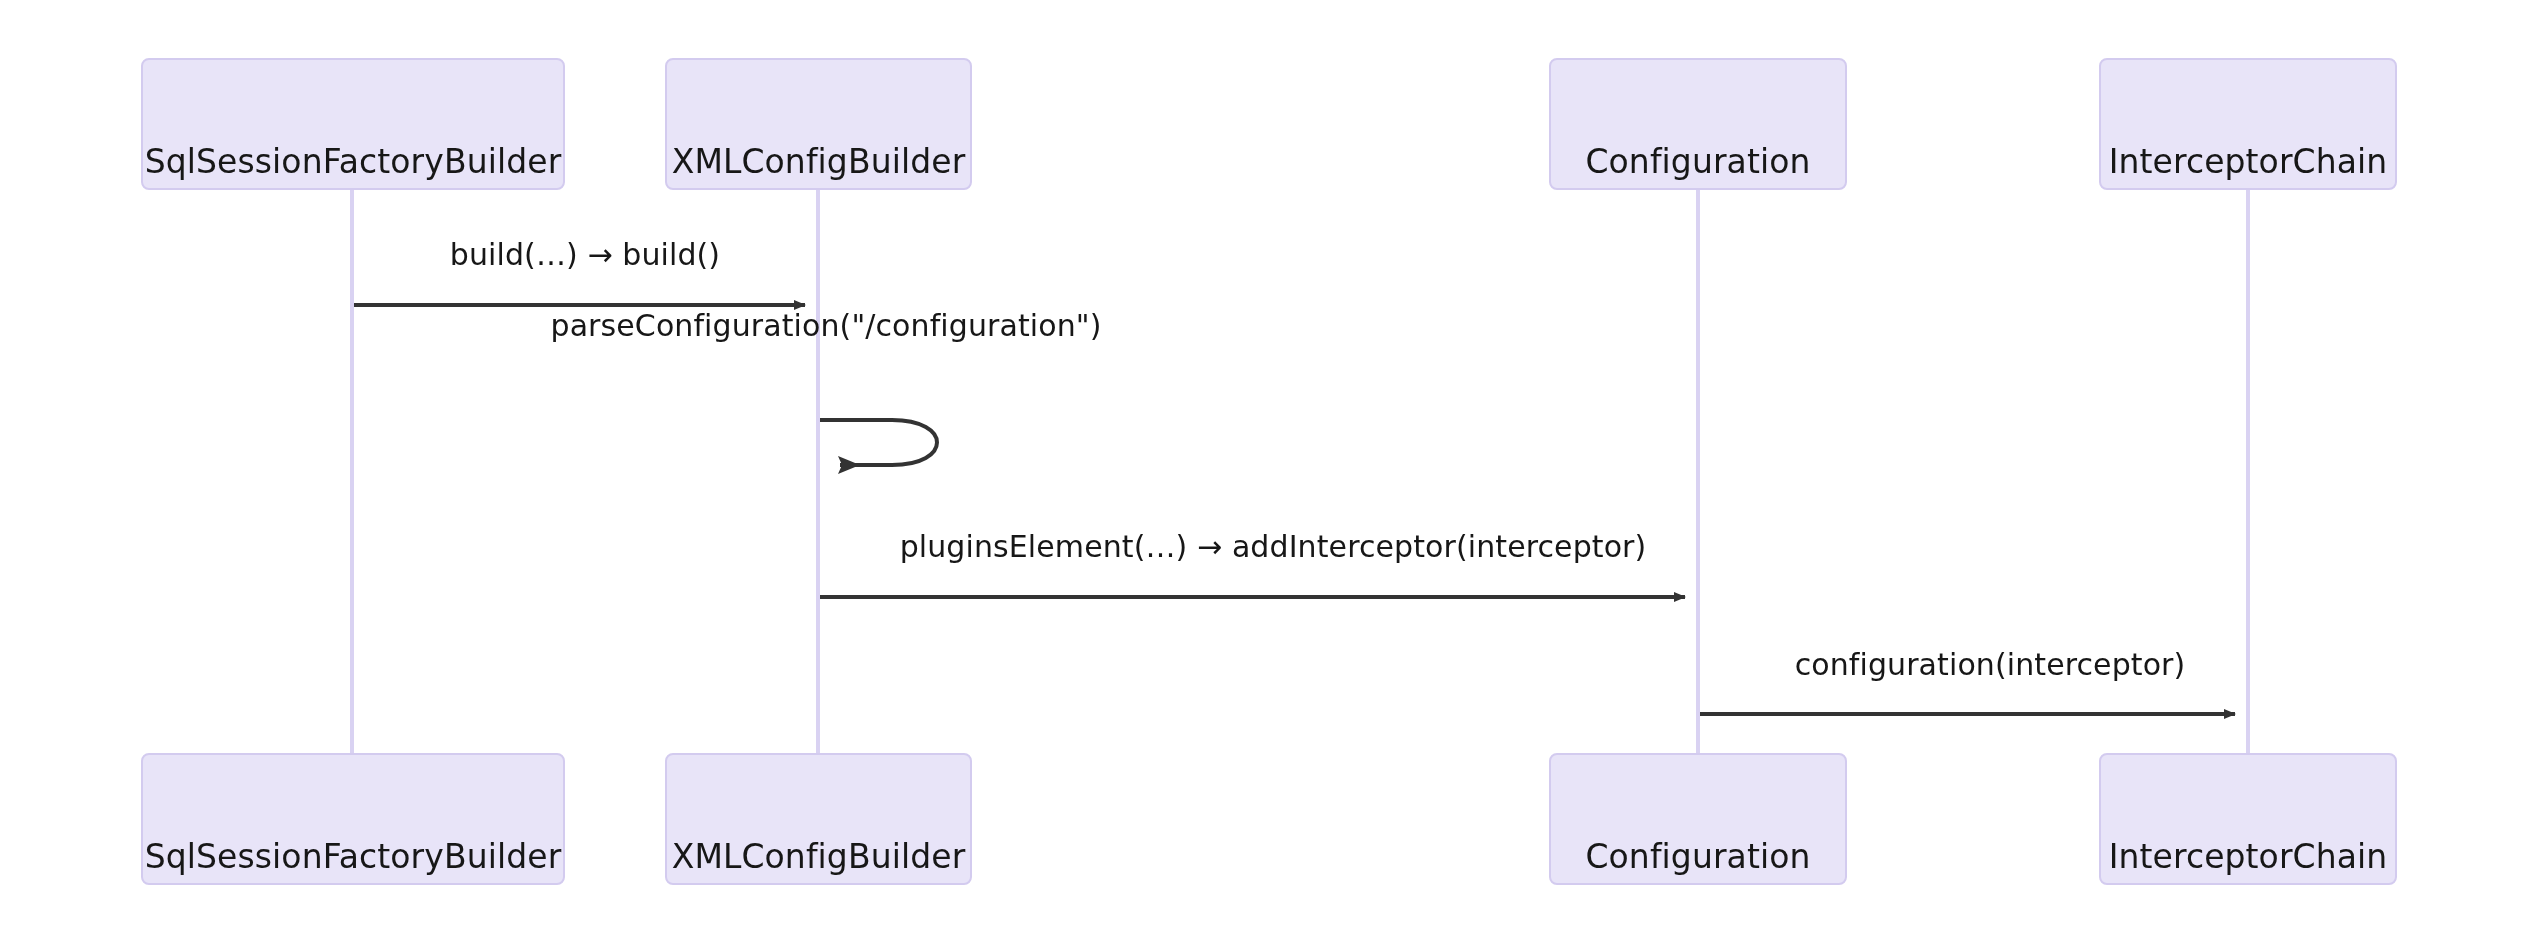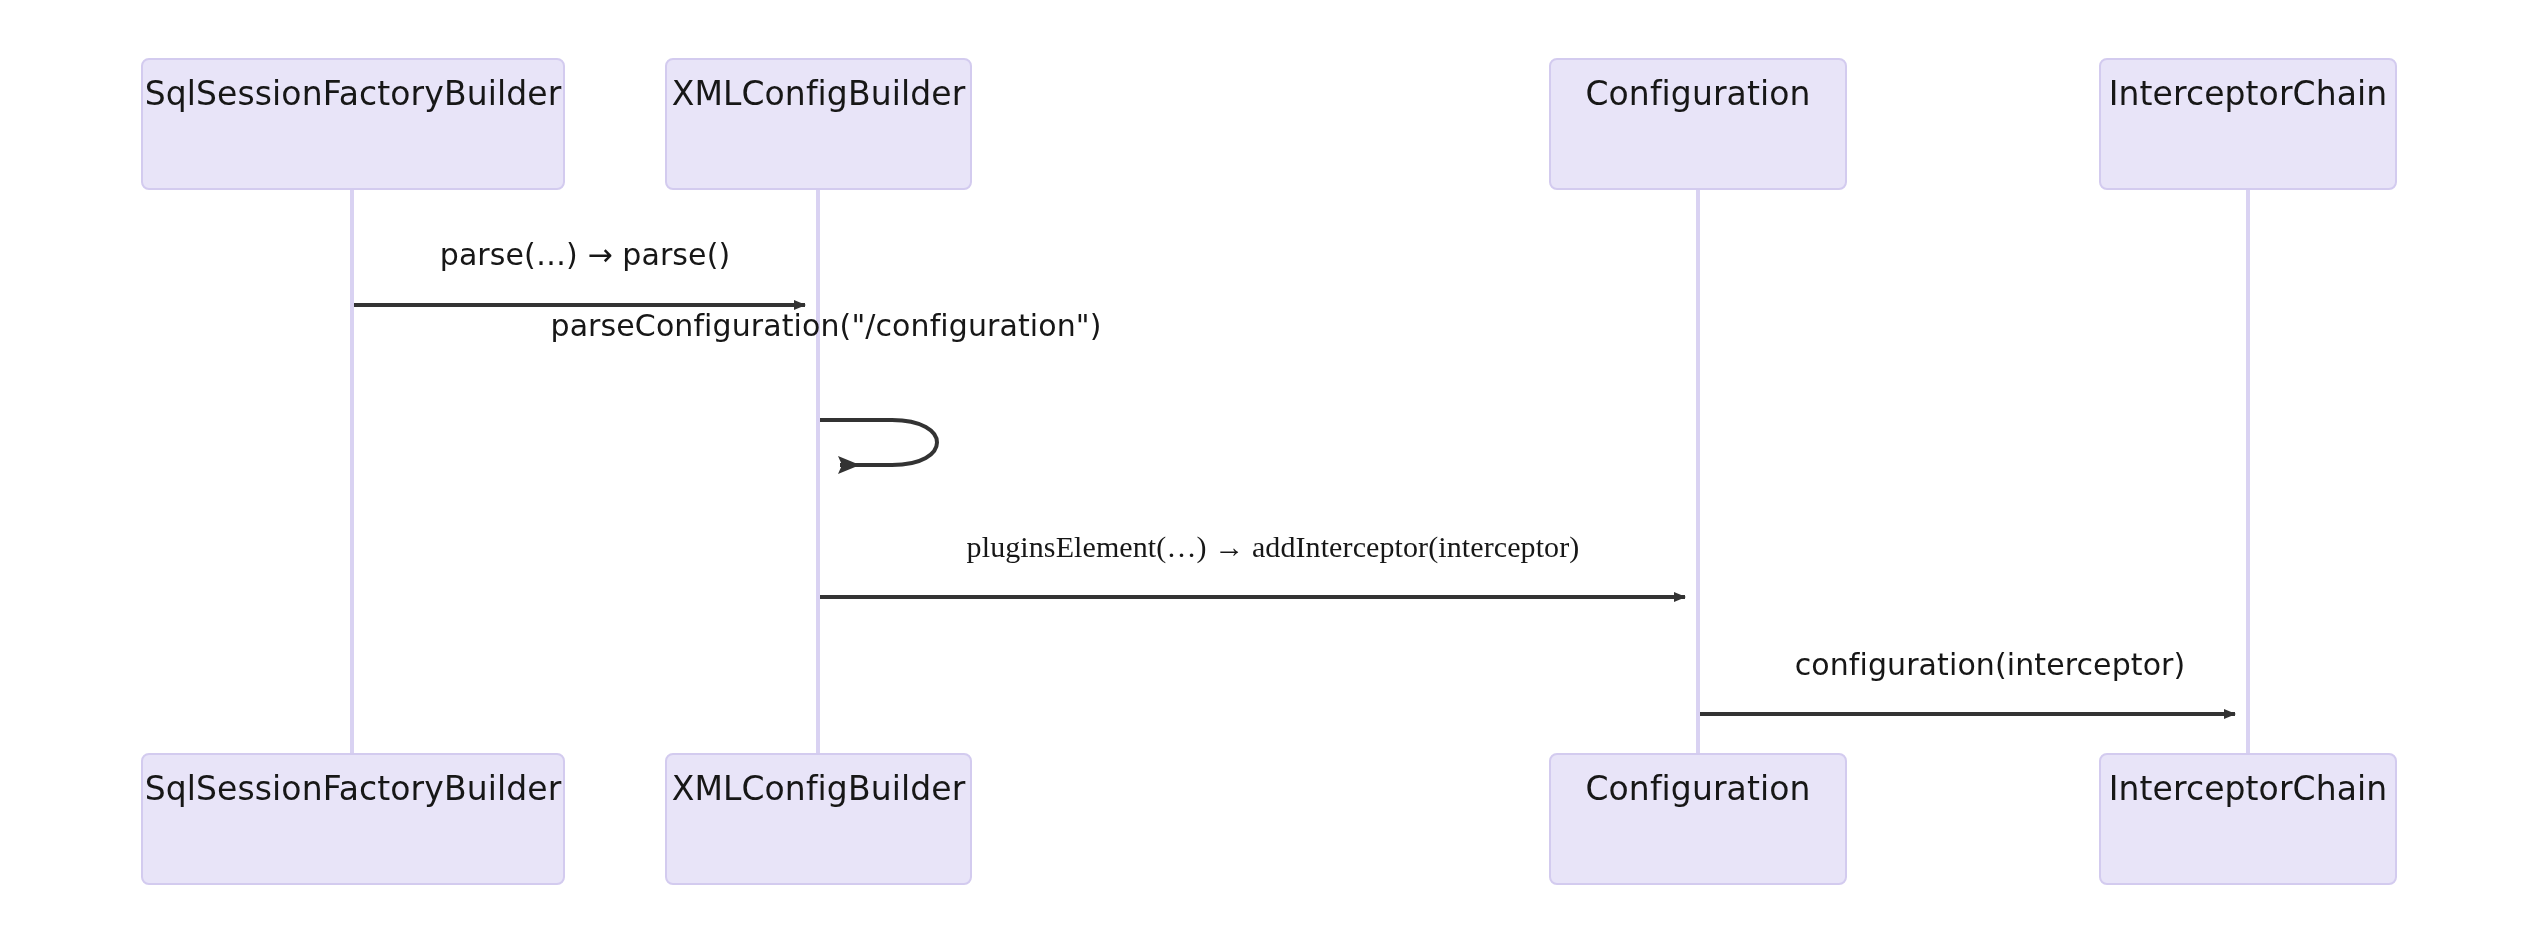--- a/index.html
+++ b/index.html
@@ -27,30 +27,30 @@
     height: 946px;
     display: block;
   }
   .participant-box {
     position: absolute;
     box-sizing: border-box;
     background: #E8E4F8;
     border: 2px solid #D3CBEF;
     border-radius: 8px;
     display: flex;
-    align-items: flex-start;
+    align-items: flex-end;
     justify-content: center;
     text-align: center;
     color: #171717;
     font-family: "DejaVu Sans", sans-serif;
     font-size: 33px;
     font-weight: 400;
     line-height: 1.1;
     letter-spacing: 0.1px;
-    padding: 16px 14px;
+    padding: 8px 14px;
     z-index: 3;
   }
   .participant-label {
     display: block;
     white-space: nowrap;
   }
   .lifeline {
     position: absolute;
     width: 4px;
     background: #D9D2F2;
@@ -122,21 +122,21 @@
   </div>
 
   <div class="participant-box" style="left:1549px; top:753px; width:298px; height:132px;">
     <span class="participant-label">Configuration</span>
   </div>
 
   <div class="participant-box" style="left:2099px; top:753px; width:298px; height:132px;">
     <span class="participant-label">InterceptorChain</span>
   </div>
 
-  <div class="msg-label" style="left:585px; top:240px;">parse(…) → parse()</div>
+  <div class="msg-label" style="left:585px; top:240px;">build(…) → build()</div>
 
   <div class="msg-label" style="left:826px; top:311px;">parseConfiguration("/configuration")</div>
 
-  <div class="msg-label" style="left:1273px; top:532px;font-family:Liberation Serif, serif;">pluginsElement(…) → addInterceptor(interceptor)</div>
+  <div class="msg-label" style="left:1273px; top:532px;">pluginsElement(…) → addInterceptor(interceptor)</div>
 
   <div class="msg-label" style="left:1990px; top:650px;">configuration(interceptor)</div>
 
 </div>
 
 </body></html>

